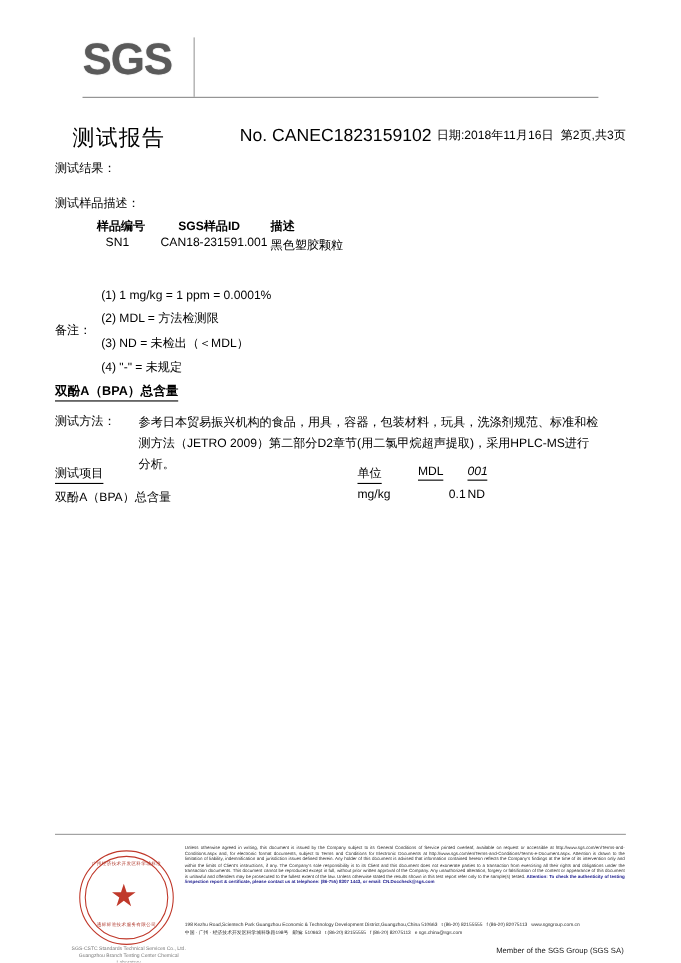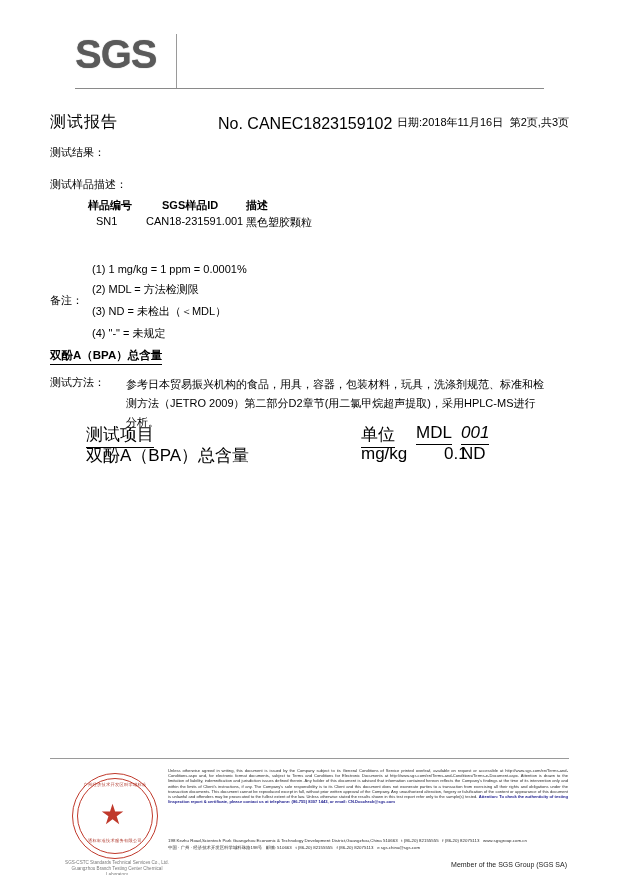--- a/index.html
+++ b/index.html
@@ -56,23 +56,23 @@
   
   .title-row {
     position: absolute;
     left: 50px;
     top: 112px;
     width: 519px;
     height: 22px;
   }
   .doc-title {
     position: absolute;
-    left: 0;
+    left: 16px;
     top: 0;
-    font-size: 16px;
+    font-size: 20px;
     letter-spacing: 1px;
   }
   .doc-no {
     position: absolute;
     left: 168px;
     top: 3px;
     font-size: 16px;
     text-align: center;
   }
   .doc-date {
@@ -140,22 +140,21 @@
     font-size: 11px;
     line-height: 19px;
   }
 
   
   .rtbl {
     position: absolute;
     left: 50px;
     top: 423px;
     width: 498px;
-    font-size: 17px;
-    margin-left: 36px;
+    font-size: 11px;
   }
   .rtbl .hdr { position: relative; height: 17px; }
   .rtbl .hdr span {
     position: absolute;
     border-bottom: 1px solid #000;
     padding-bottom: 1px;
   }
   .rtbl .hdr .h-item { left: 0; }
   .rtbl .hdr .h-unit { left: 275px; }
   .rtbl .hdr .h-mdl { left: 330px; }

